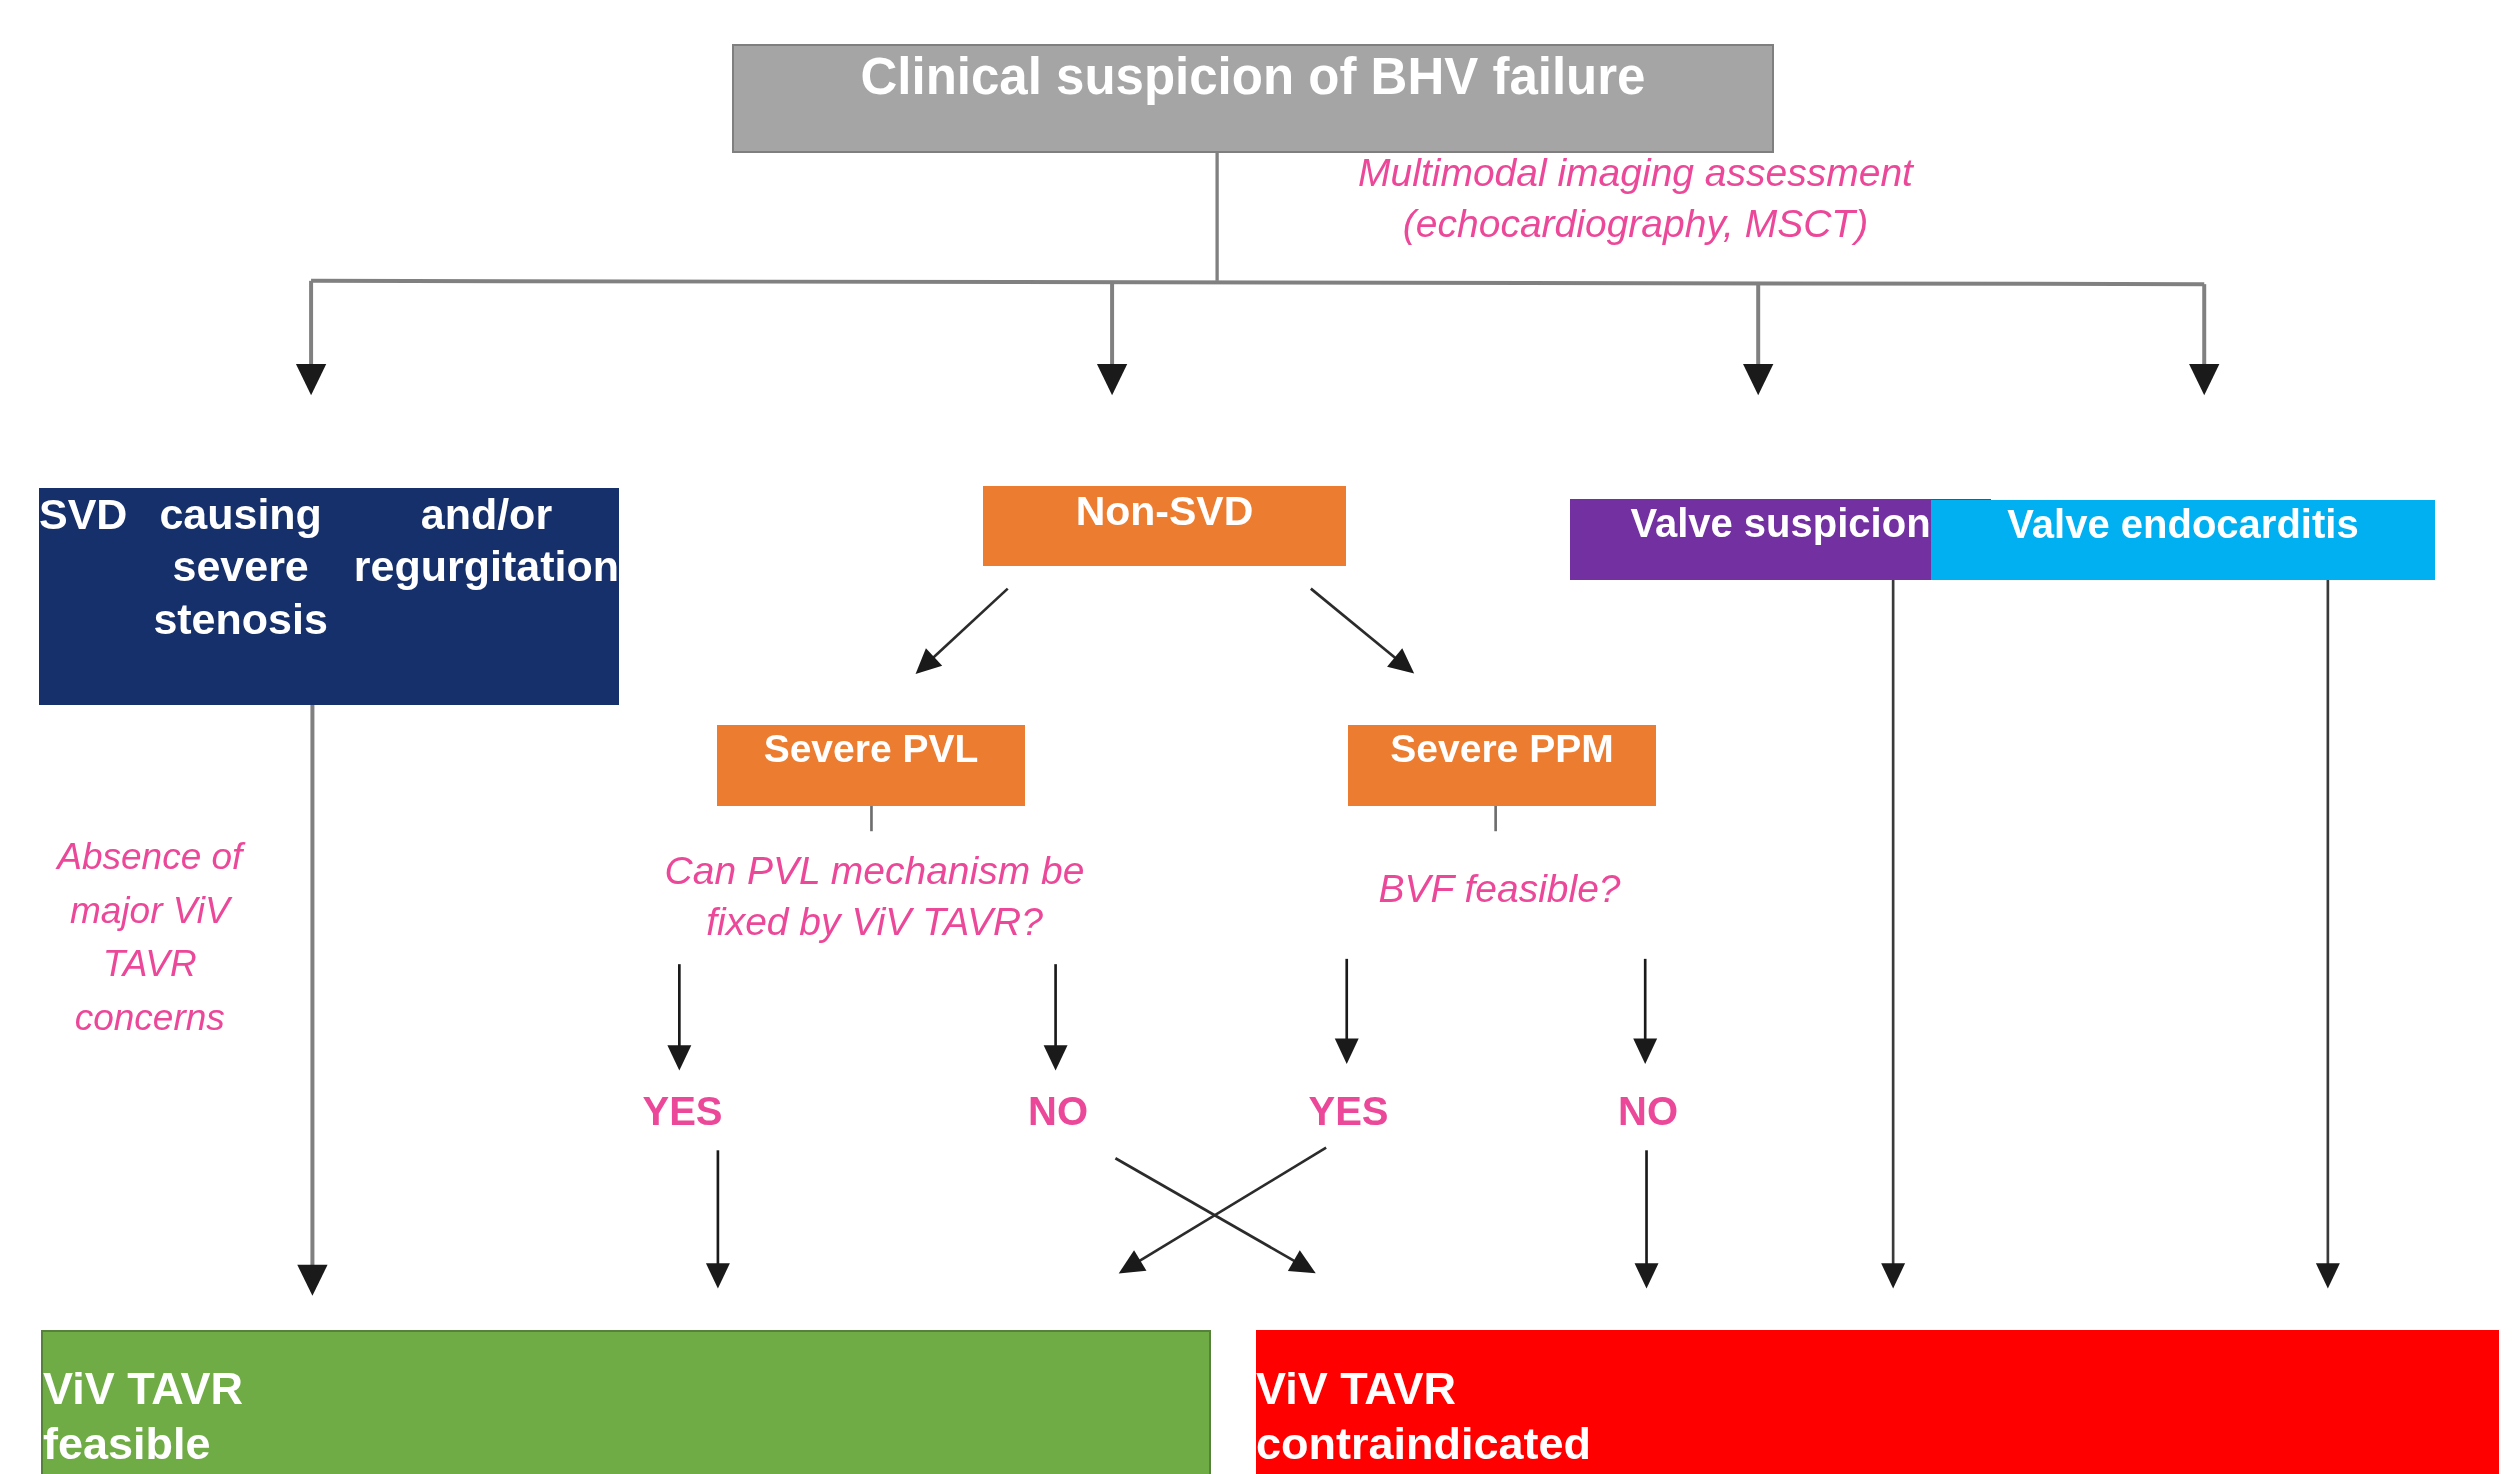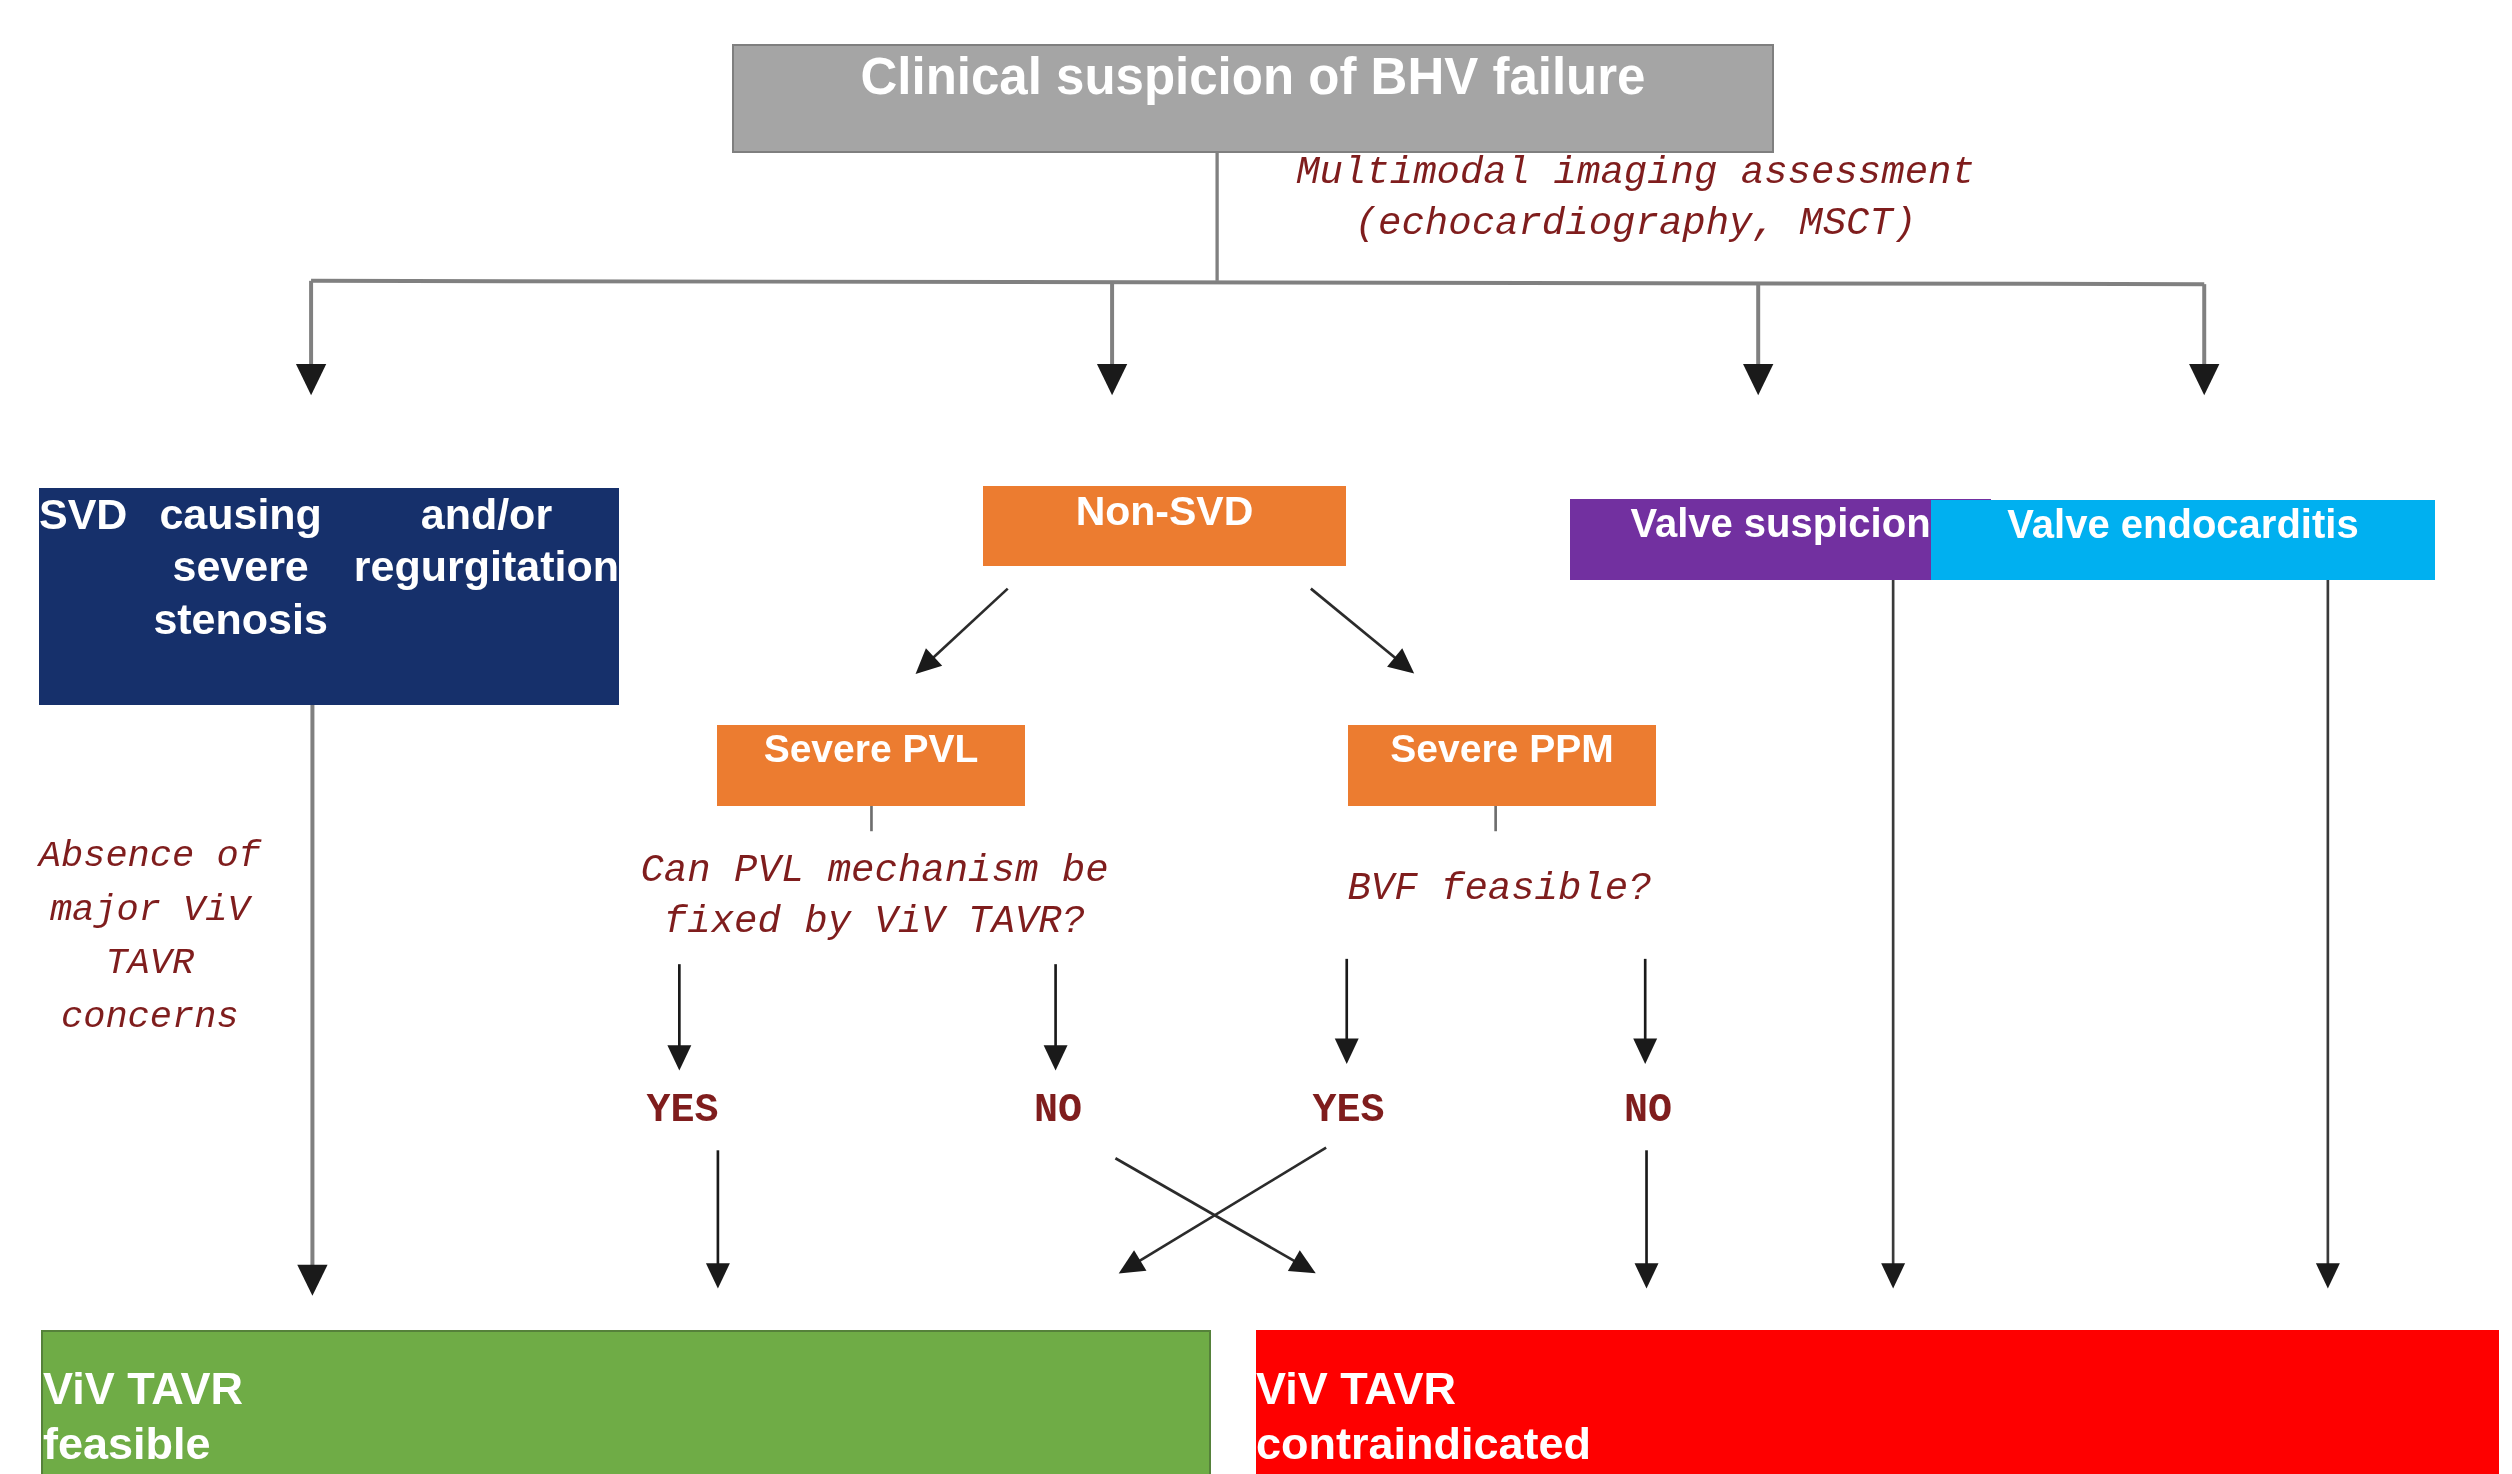--- a/index.html
+++ b/index.html
@@ -66,25 +66,24 @@
     background: #6fac46;
     border: 2px solid #55813a;
     font-size: 45px;
   }
   .node-red {
     background: #fe0000;
     font-size: 45px;
   }
   .label {
     position: absolute;
-    color: #7f1d1d;
+    color: #ec4899;
     text-align: center;
     line-height: 1.3;
     z-index: 3;
-    font-family: Liberation Mono, monospace;
   }
   .label-italic {
     font-style: italic;
     font-size: 39px;
   }
   .label-bold {
     font-weight: bold;
     font-size: 40px;
   }
   .label-left-italic {

